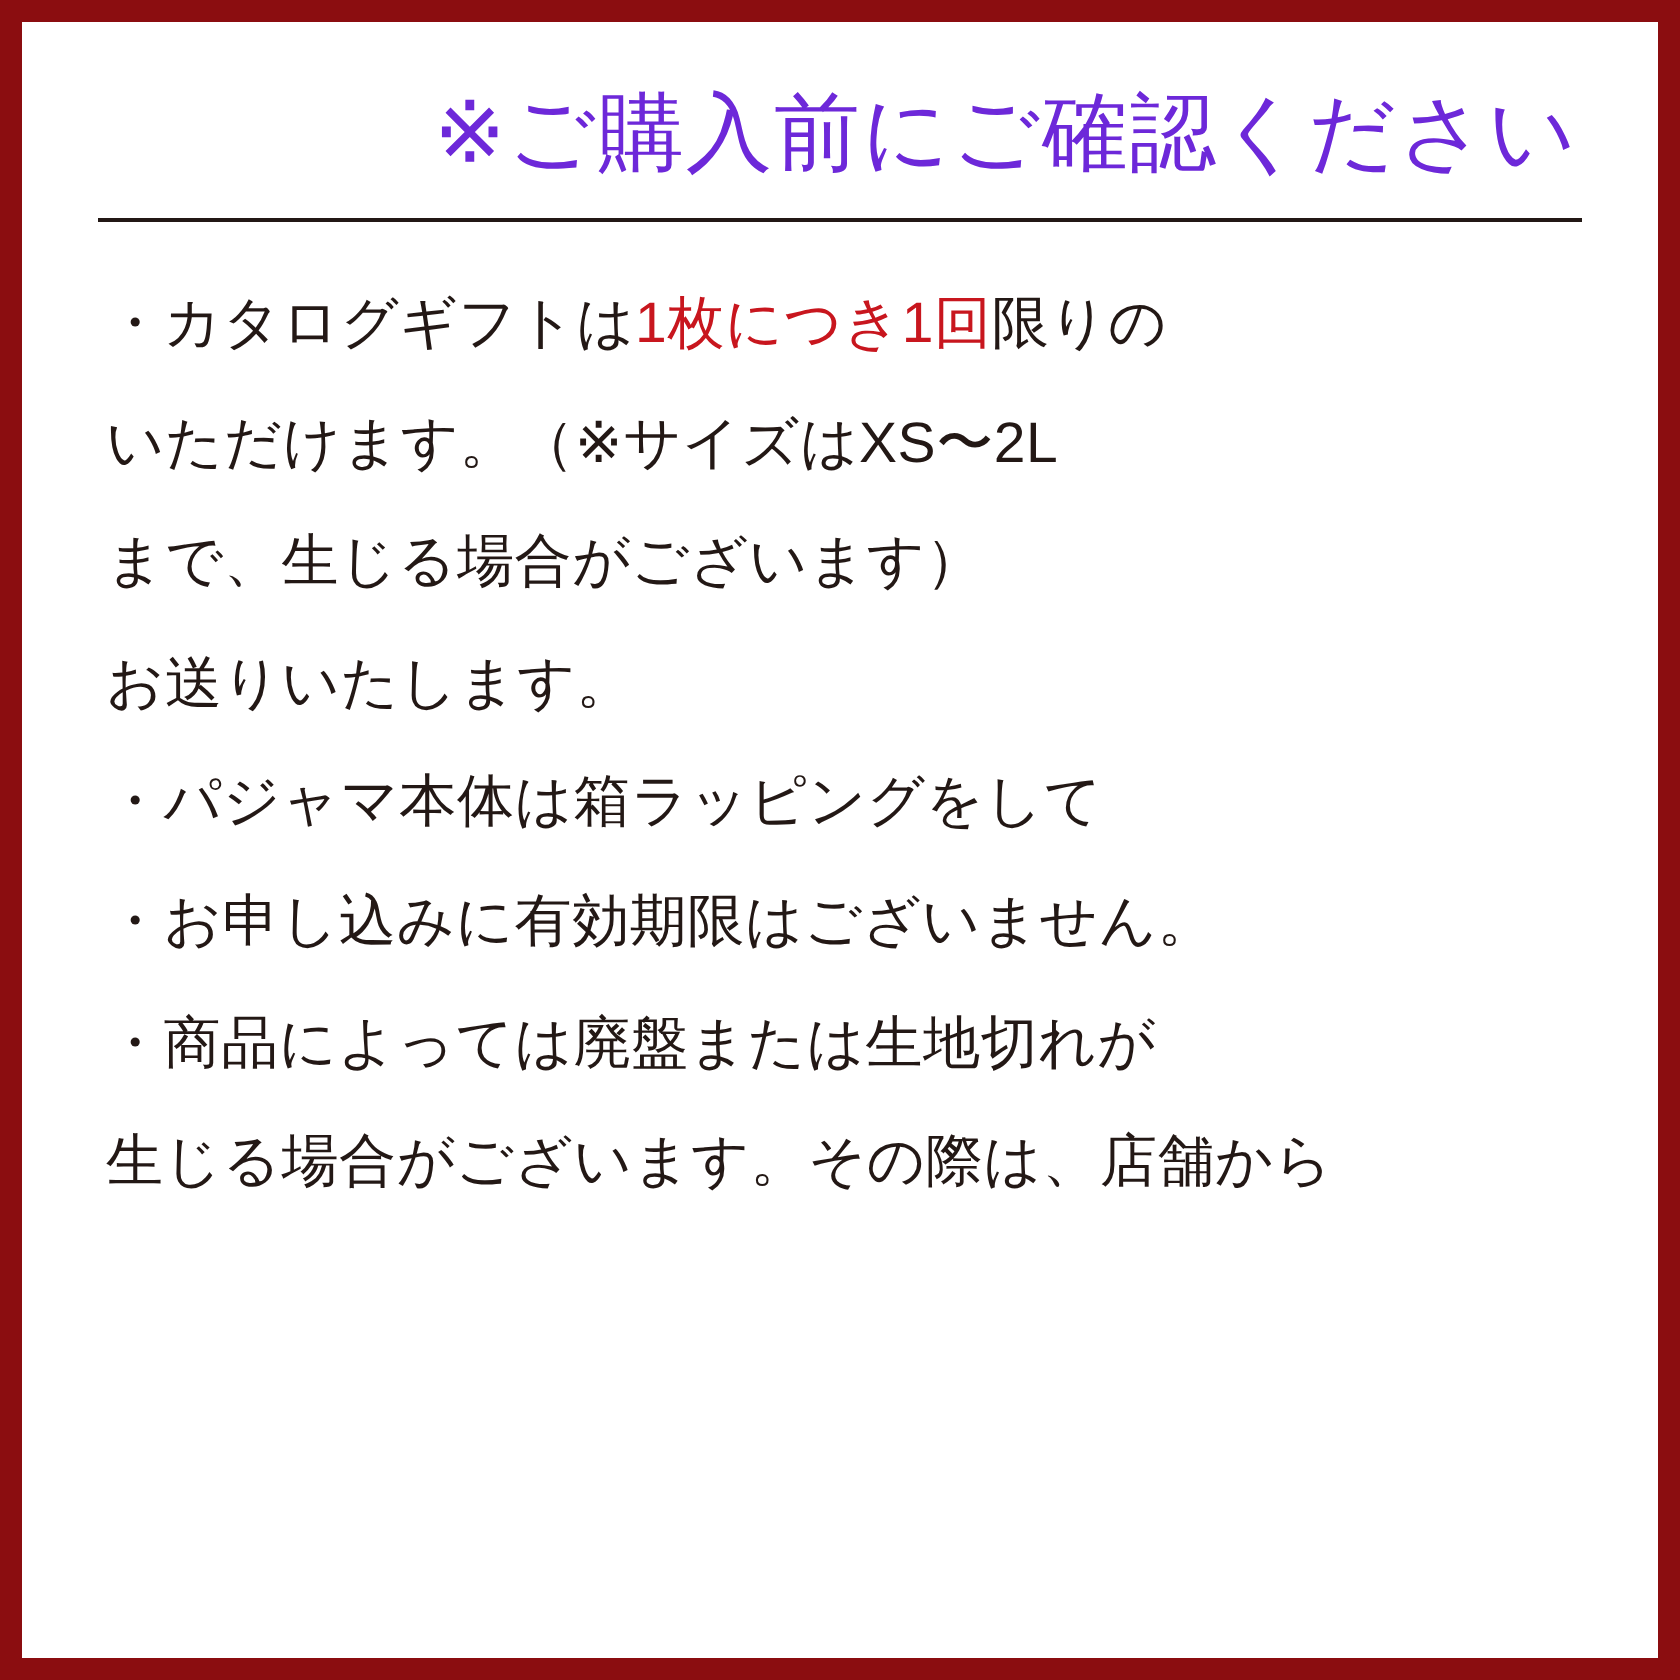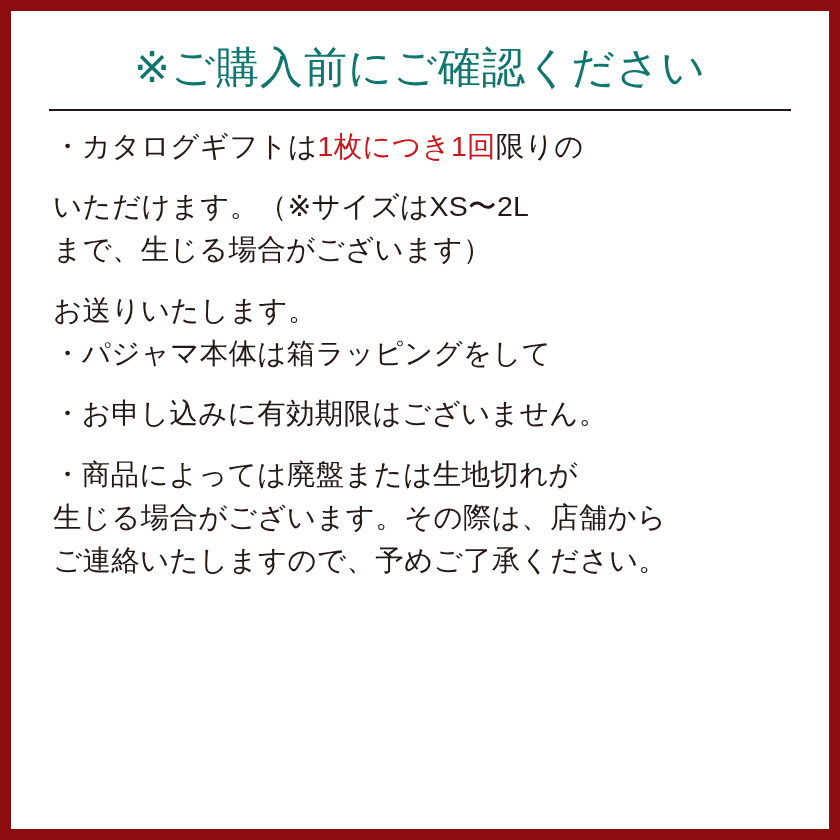--- a/index.html
+++ b/index.html
@@ -34,23 +34,23 @@
   }
 
   .heading-wrap {
     padding: 0 6px;
   }
 
   .heading {
     font-size: 43px;
     line-height: 1.25;
     letter-spacing: 1px;
-    color: #0f766e;
+    color: #6d28d9;
     font-weight: 400;
-    text-align: center;
+    text-align: right;
     white-space: nowrap;
   }
 
   .rule {
     margin: 14px 4px 0 4px;
     border-top: 2px solid #231815;
   }
 
   .body {
     padding: 14px 8px 0 8px;
@@ -65,20 +65,21 @@
     text-indent: 0;
   }
 
   .item:last-child {
     margin-bottom: 0;
   }
 
   .item .line {
     display: block;
     white-space: nowrap;
+    margin-top: 16px;
   }
 
   .hl {
     color: #c8161e;
   }
 </style>
 </head>
 <body>
 
 <div class="page">
@@ -102,18 +103,17 @@
         <p class="item" id="notice-box-wrapping">
           <span class="line"><span>お送りいたします。</span></span>
           <span class="line"><span>・パジャマ本体は箱ラッピングをして</span></span>
         </p>
         <p class="item" id="notice-no-expiry">
           <span class="line"><span>・お申し込みに有効期限はございません。</span></span>
         </p>
         <p class="item" id="notice-discontinued">
           <span class="line"><span>・商品によっては廃盤または生地切れが</span></span>
           <span class="line"><span>生じる場合がございます。その際は、店舗から</span></span>
-          <span class="line"><span>ご連絡いたしますので、予めご了承ください。</span></span>
         </p>
       </div>
 
   </div>
 </div>
 
 </body></html>

